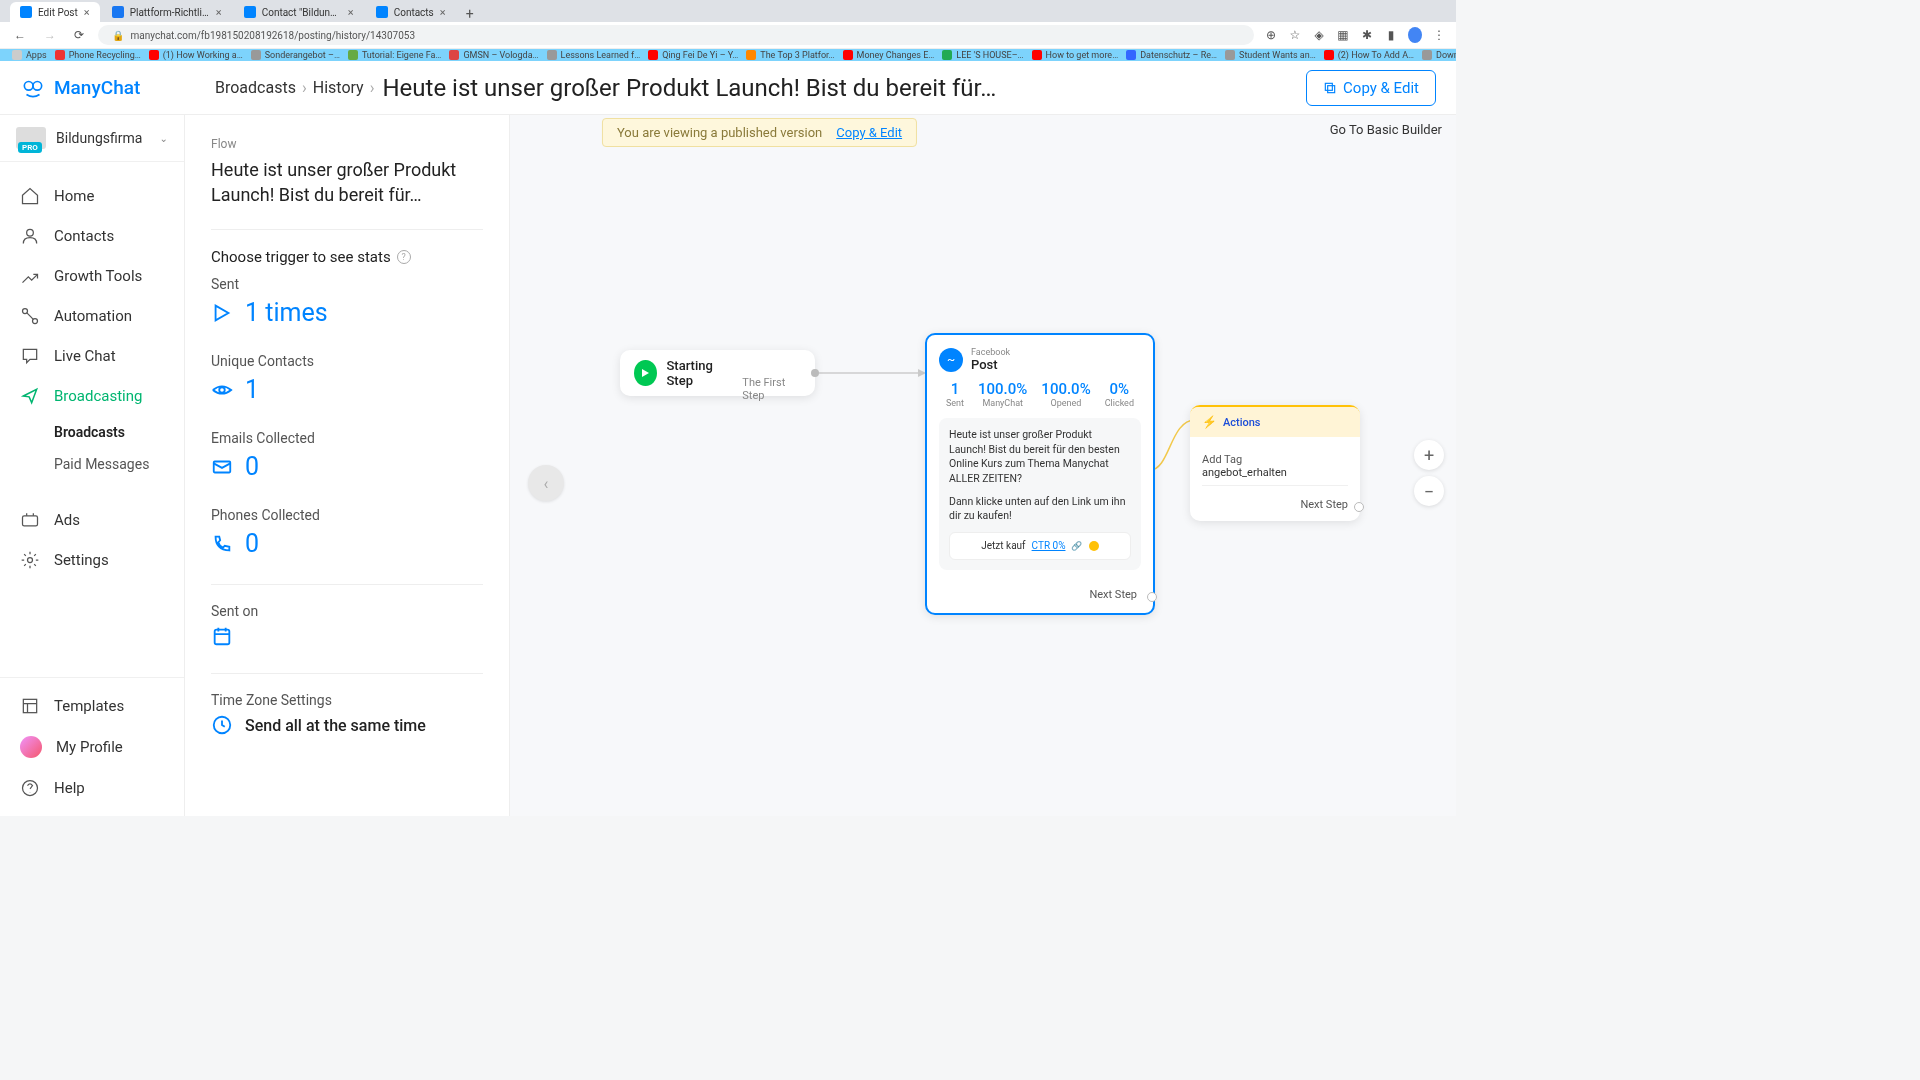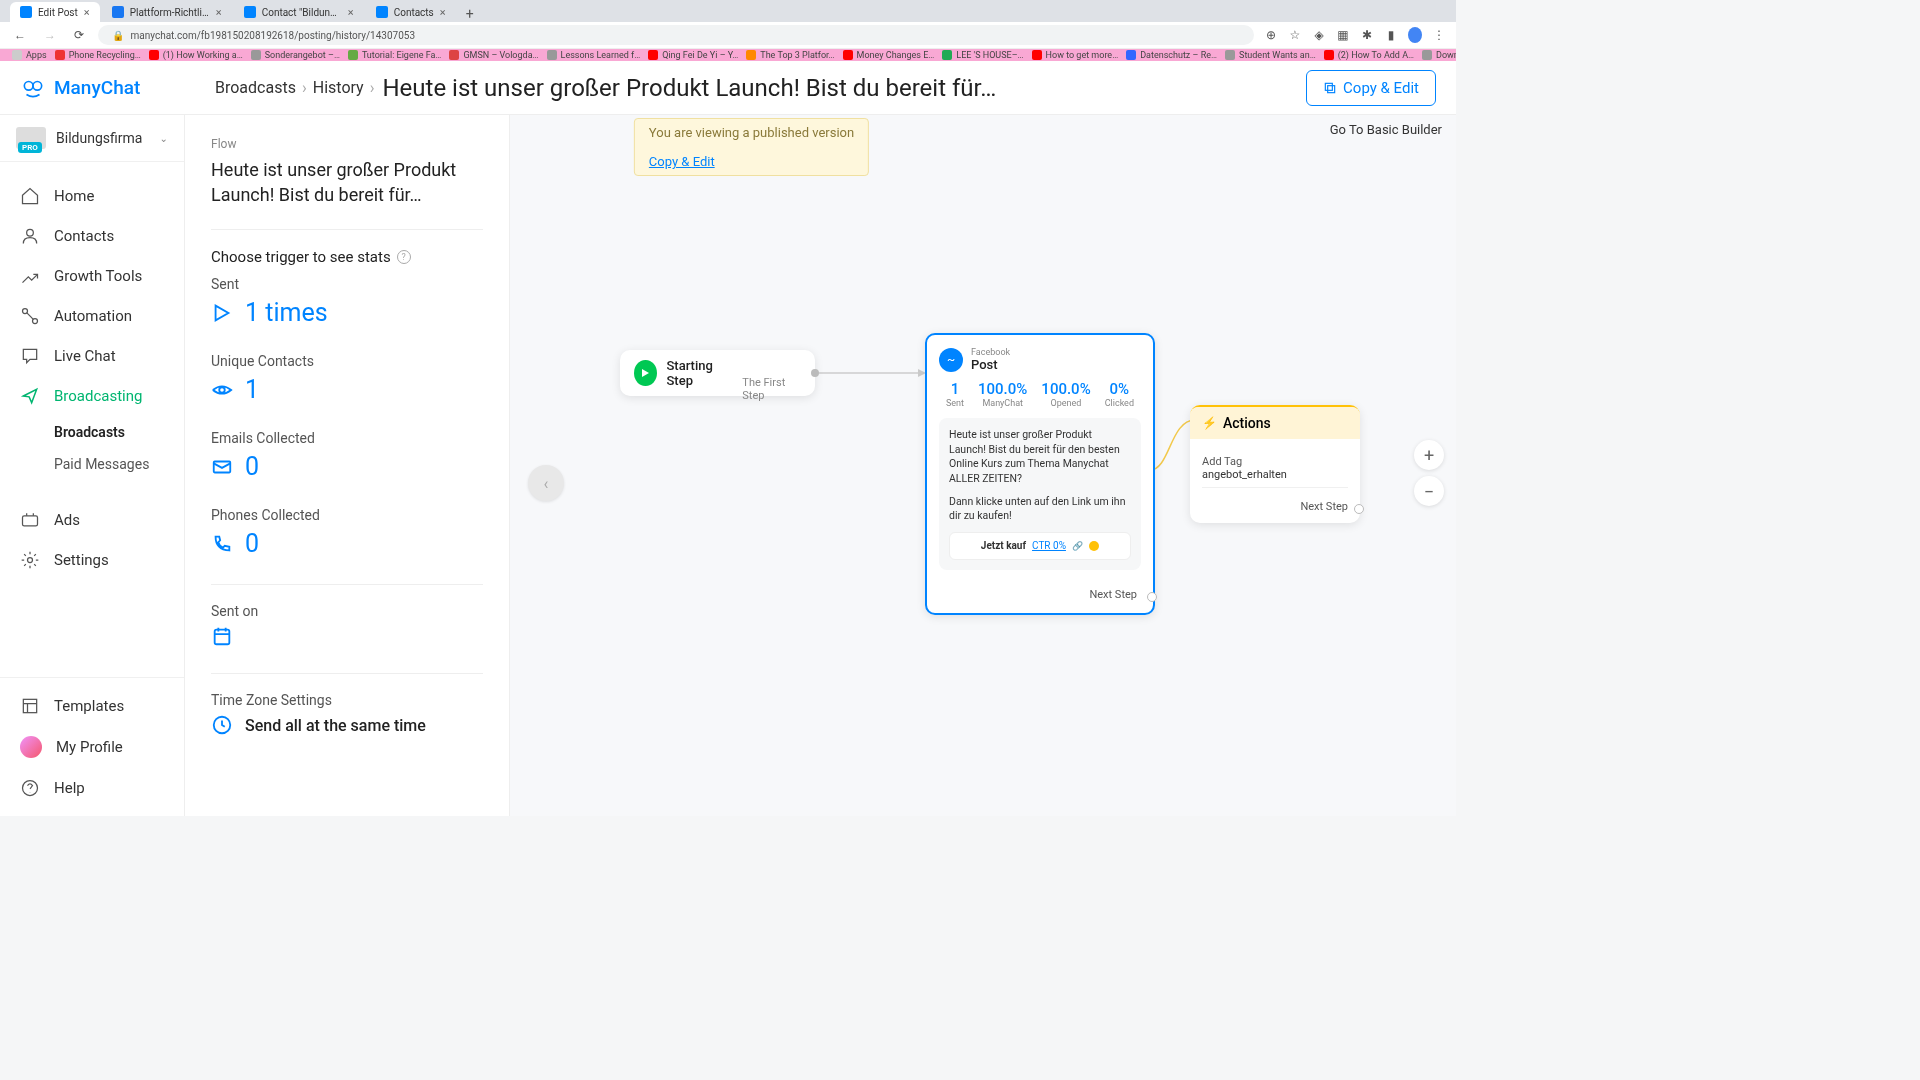--- a/index.html
+++ b/index.html
@@ -13,38 +13,38 @@
 .tab-title { white-space: nowrap; overflow: hidden; text-overflow: ellipsis; flex: 1; color: #333; }
 .tab-close { color: #666; font-size: 11px; }
 .tab-fav { width: 12px; height: 12px; border-radius: 2px; flex-shrink: 0; }
 .new-tab { padding: 0 8px; color: #555; font-size: 14px; }
 .url-bar { height: 26px; display: flex; align-items: center; padding: 0 10px; gap: 10px; background: #fff; }
 .nav-btn { color: #555; font-size: 12px; padding: 0 4px; }
 .url-input { flex: 1; background: #f1f3f4; border-radius: 14px; height: 20px; padding: 0 14px; font-size: 10px; color: #555; display: flex; align-items: center; }
 .url-icons { display: flex; gap: 10px; color: #555; font-size: 12px; align-items: center; }
 .url-icons span { width: 14px; text-align: center; }
 .avatar-sm { width: 16px; height: 16px; border-radius: 50%; background: #4285f4; }
-.bookmark-bar { height: 13px; background: #f9a8d4; display: flex; padding: 0 12px; gap: 8px; font-size: 9px; color: #444; border-top: 1px solid #eee; }
+.bookmark-bar { height: 13px; background: #7dd3fc; display: flex; padding: 0 12px; gap: 8px; font-size: 9px; color: #444; border-top: 1px solid #eee; }
 .bm-item { display: flex; align-items: center; gap: 4px; white-space: nowrap; }
 .bm-fav { width: 10px; height: 10px; border-radius: 2px; }
 
 
 .app-header { height: 54px; background: #fff; display: flex; align-items: center; padding: 0 20px; border-bottom: 1px solid #eee; position: relative; }
 .logo-area { display: flex; align-items: center; gap: 8px; width: 160px; }
 .logo-icon { width: 26px; height: 26px; color: #0084ff; }
 .logo-text { color: #0084ff; font-size: 19px; font-weight: 500; }
 .breadcrumb { display: flex; align-items: center; gap: 6px; font-size: 16px; color: #333; }
 .breadcrumb-item { color: #333; }
 .breadcrumb-sep { color: #aaa; }
 .page-title { font-size: 24px; color: #222; margin-left: 8px; font-weight: 400; }
 .copy-edit-btn { margin-left: auto; border: 1px solid #0084ff; color: #0084ff; background: #fff; padding: 8px 16px; border-radius: 6px; font-size: 15px; display: flex; align-items: center; gap: 6px; }
 
 
 .sub-bar { position: absolute; top: 115px; right: 0; height: 28px; display: flex; align-items: center; justify-content: flex-end; padding: 0 14px; z-index: 5; }
-.banner { background: #fef7dc; border: 1px solid #f0e0a0; border-radius: 4px; padding: 6px 14px; font-size: 13px; color: #8a7a3a; position: absolute; left: 50%; transform: translateX(-40%); top: 118px; z-index: 5; display: flex; gap: 14px; flex-direction: column; }
+.banner { background: #fef7dc; border: 1px solid #f0e0a0; border-radius: 4px; padding: 6px 14px; font-size: 13px; color: #8a7a3a; position: absolute; left: 50%; transform: translateX(-40%); top: 118px; z-index: 5; display: flex; gap: 14px; }
 .banner a { color: #0084ff; text-decoration: underline; }
 .basic-builder { color: #333; font-size: 13px; }
 
 
 .main { display: flex; height: calc(100% - 115px); }
 .sidebar { width: 185px; background: #fff; border-right: 1px solid #eee; display: flex; flex-direction: column; }
 .account-sel { padding: 12px 16px; display: flex; align-items: center; gap: 10px; border-bottom: 1px solid #f0f0f0; }
 .acc-img { width: 30px; height: 22px; background: #ddd; border-radius: 3px; position: relative; }
 .pro-badge { position: absolute; bottom: -4px; left: 2px; background: #00b5d8; color: #fff; font-size: 8px; padding: 1px 4px; border-radius: 3px; font-weight: 600; }
 .acc-name { font-size: 14px; color: #333; flex: 1; }
@@ -98,31 +98,31 @@
 .post-header-text { display: flex; flex-direction: column; }
 .fb-label { font-size: 9px; color: #888; }
 .post-label { font-size: 13px; color: #222; font-weight: 500; }
 .stats-row { display: flex; justify-content: space-around; margin-bottom: 10px; }
 .mini-stat { text-align: center; }
 .mini-val { font-size: 15px; color: #0084ff; font-weight: 500; }
 .mini-lbl { font-size: 9px; color: #888; }
 .msg-box { background: #f6f7f8; border-radius: 8px; padding: 10px; font-size: 10.5px; color: #333; line-height: 1.4; margin-bottom: 8px; }
 .msg-box p { margin-bottom: 8px; }
 .btn-row { background: #fff; border: 1px solid #eee; border-radius: 6px; padding: 6px 10px; display: flex; align-items: center; justify-content: center; gap: 6px; font-size: 10px; }
-.btn-label { color: #333; font-weight: 700; text-align: center; }
+.btn-label { color: #333; font-weight: 400; text-align: center; }
 .ctr { color: #0084ff; text-decoration: underline; }
 .link-ic { color: #0084ff; font-size: 9px; }
 .yellow-dot { width: 10px; height: 10px; background: #ffc107; border-radius: 50%; }
 .next-step { text-align: right; font-size: 11px; color: #555; margin-top: 18px; padding-right: 4px; position: relative; }
 .next-step::after { content: ''; position: absolute; right: -16px; top: 4px; width: 8px; height: 8px; border: 1px solid #bbb; border-radius: 50%; background: #fff; }
 
 .actions-node { left: 680px; top: 290px; width: 170px; padding: 10px 12px; border-top: 2px solid #ffc107; background: #fff; }
 .actions-header { display: flex; align-items: center; gap: 6px; margin-bottom: 10px; background: #fff4d6; margin: -10px -12px 10px; padding: 8px 12px; border-radius: 8px 8px 0 0; }
 .bolt { color: #ffc107; font-size: 12px; }
-.actions-title { font-size: 14px; color: #000000; font-weight: 500; }
+.actions-title { font-size: 11px; color: #1d4ed8; font-weight: 500; }
 .action-item { font-size: 11px; color: #555; padding: 6px 0; border-bottom: 1px solid #f0f0f0; }
 .action-sub { font-size: 11px; color: #333; }
 .actions-next { text-align: right; font-size: 11px; color: #555; margin-top: 12px; position: relative; }
 .actions-next::after { content: ''; position: absolute; right: -16px; top: 4px; width: 8px; height: 8px; border: 1px solid #bbb; border-radius: 50%; background: #fff; }
 
 
 .connector { position: absolute; pointer-events: none; }
 .conn1 { left: 306px; top: 248px; width: 110px; height: 20px; }
 .conn2 { left: 640px; top: 300px; width: 45px; height: 60px; }
 svg.wire { width: 100%; height: 100%; overflow: visible; }

